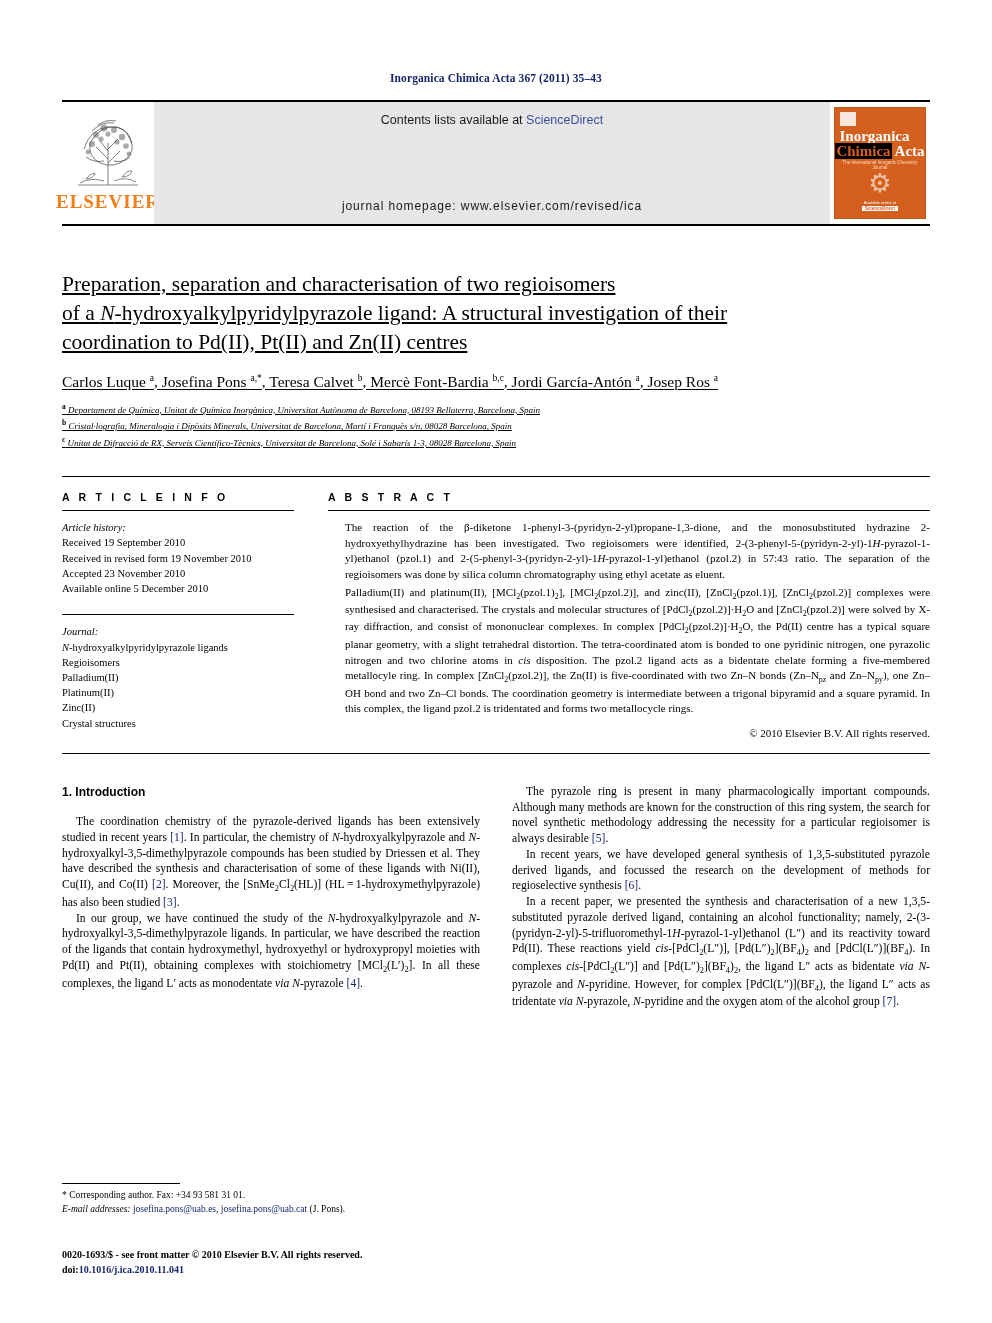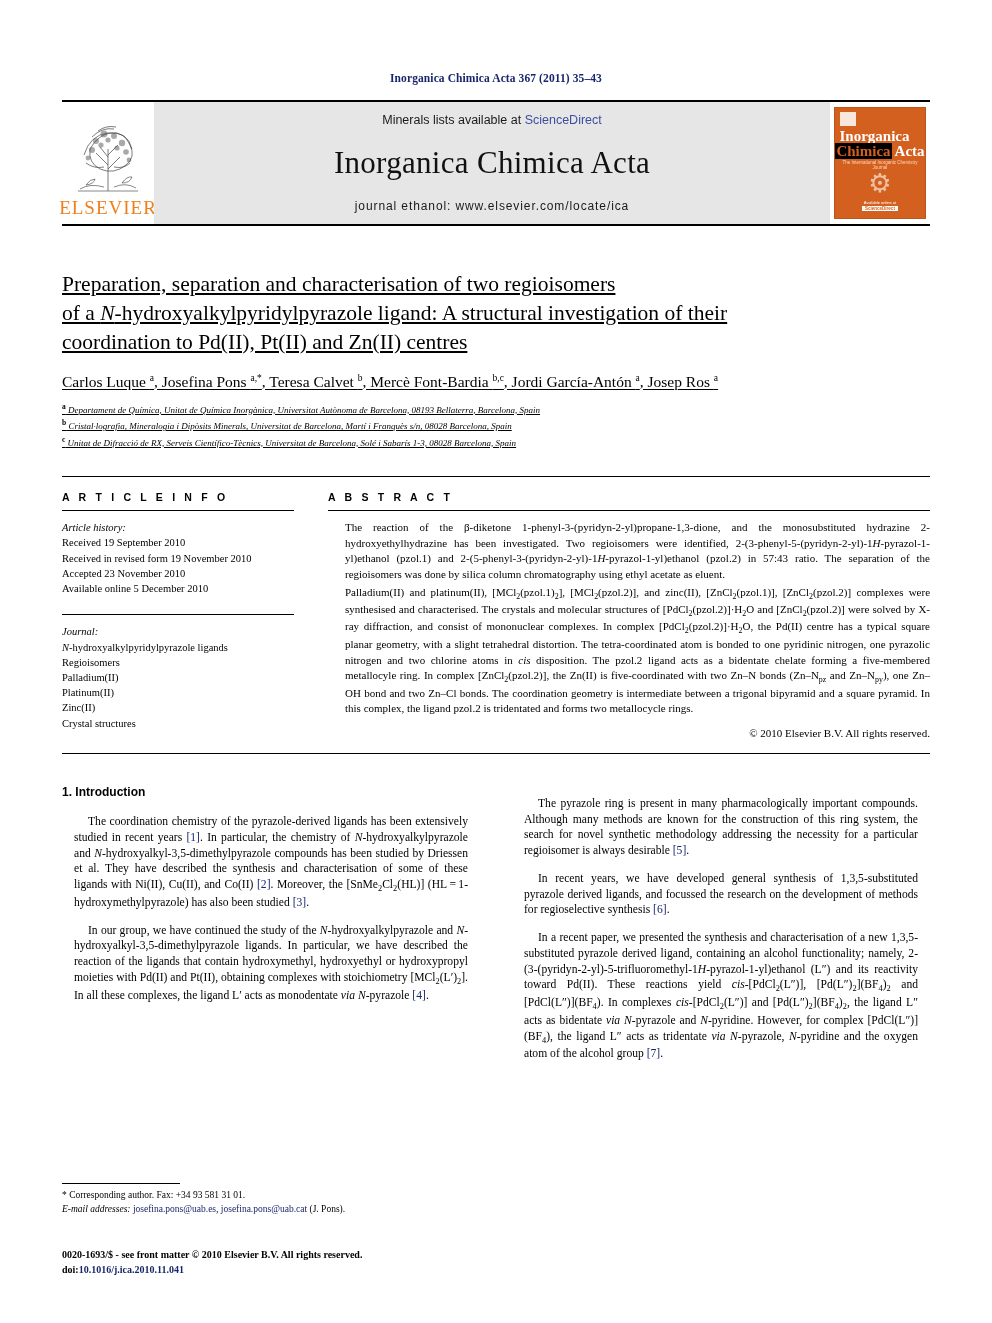--- a/index.html
+++ b/index.html
@@ -44,22 +44,23 @@
     align-items: stretch;
     box-sizing: content-box;
   }
   .elsevier-logo {
     width: 92px;
     flex: 0 0 92px;
     display: flex;
     flex-direction: column;
     justify-content: flex-end;
     align-items: center;
-    padding-bottom: 7px;
+    padding-bottom: 13px;
     box-sizing: border-box;
+    font-weight: bold;
   }
   .tree-svg { display:block; }
   .elsevier-word {
     font-family: "Liberation Serif", serif;
     font-size: 19px;
     letter-spacing: 1px;
     color: #f07f1a;
     line-height: 1;
     margin-top: 1px;
     white-space: nowrap;
@@ -254,21 +255,21 @@
     display: flex;
     gap: 32px;
   }
   .bcol { flex: 1 1 0; font-size: 11.6px; line-height: 1.36; text-align: justify; }
   h2.sec-title {
     font-family: "Liberation Sans", sans-serif;
     font-size: 12px;
     font-weight: bold;
     margin: 0 0 14px 0;
   }
-  .bcol p { margin: 12px; text-indent: 14px; }
+  .bcol p { margin: 0; text-indent: 14px; }
   .ref { color: #17266b; }
   sub { font-size: 0.72em; }
   sup { font-size: 0.72em; }
 
   
   .footnote {
     position: absolute;
     left: 62px;
     top: 1183px;
     width: 400px;
@@ -331,24 +332,23 @@
           <path d="M8 72 l60 0"></path>
           <path d="M16 66 q4 -6 9 -6 q-1 5 -9 6 z"></path>
           <path d="M52 64 q5 -7 10 -6 q-2 6 -10 6 z"></path>
         </g>
       </svg>
       <div class="elsevier-word">ELSEVIER</div>
     </div>
 
     <div class="journal-band">
       <div class="contents-line">
-        <span>Minerals lists available at </span><span class="sd">ScienceDirect</span>
+        <span>Contents lists available at </span><span class="sd">ScienceDirect</span>
       </div>
-      <div class="journal-title">Inorganica Chimica Acta</div>
-      <div class="homepage-line">journal ethanol: www.elsevier.com/locate/ica</div>
+      <div class="homepage-line">journal homepage: www.elsevier.com/revised/ica</div>
     </div>
 
     <div class="cover-thumb">
       <div class="cover-inner">
         <div class="cover-els"></div>
         <div class="cover-t1">Inorganica</div>
         <div class="cover-t2">
           <span class="hl">Chimica</span>
           <span>Acta</span>
         </div>

